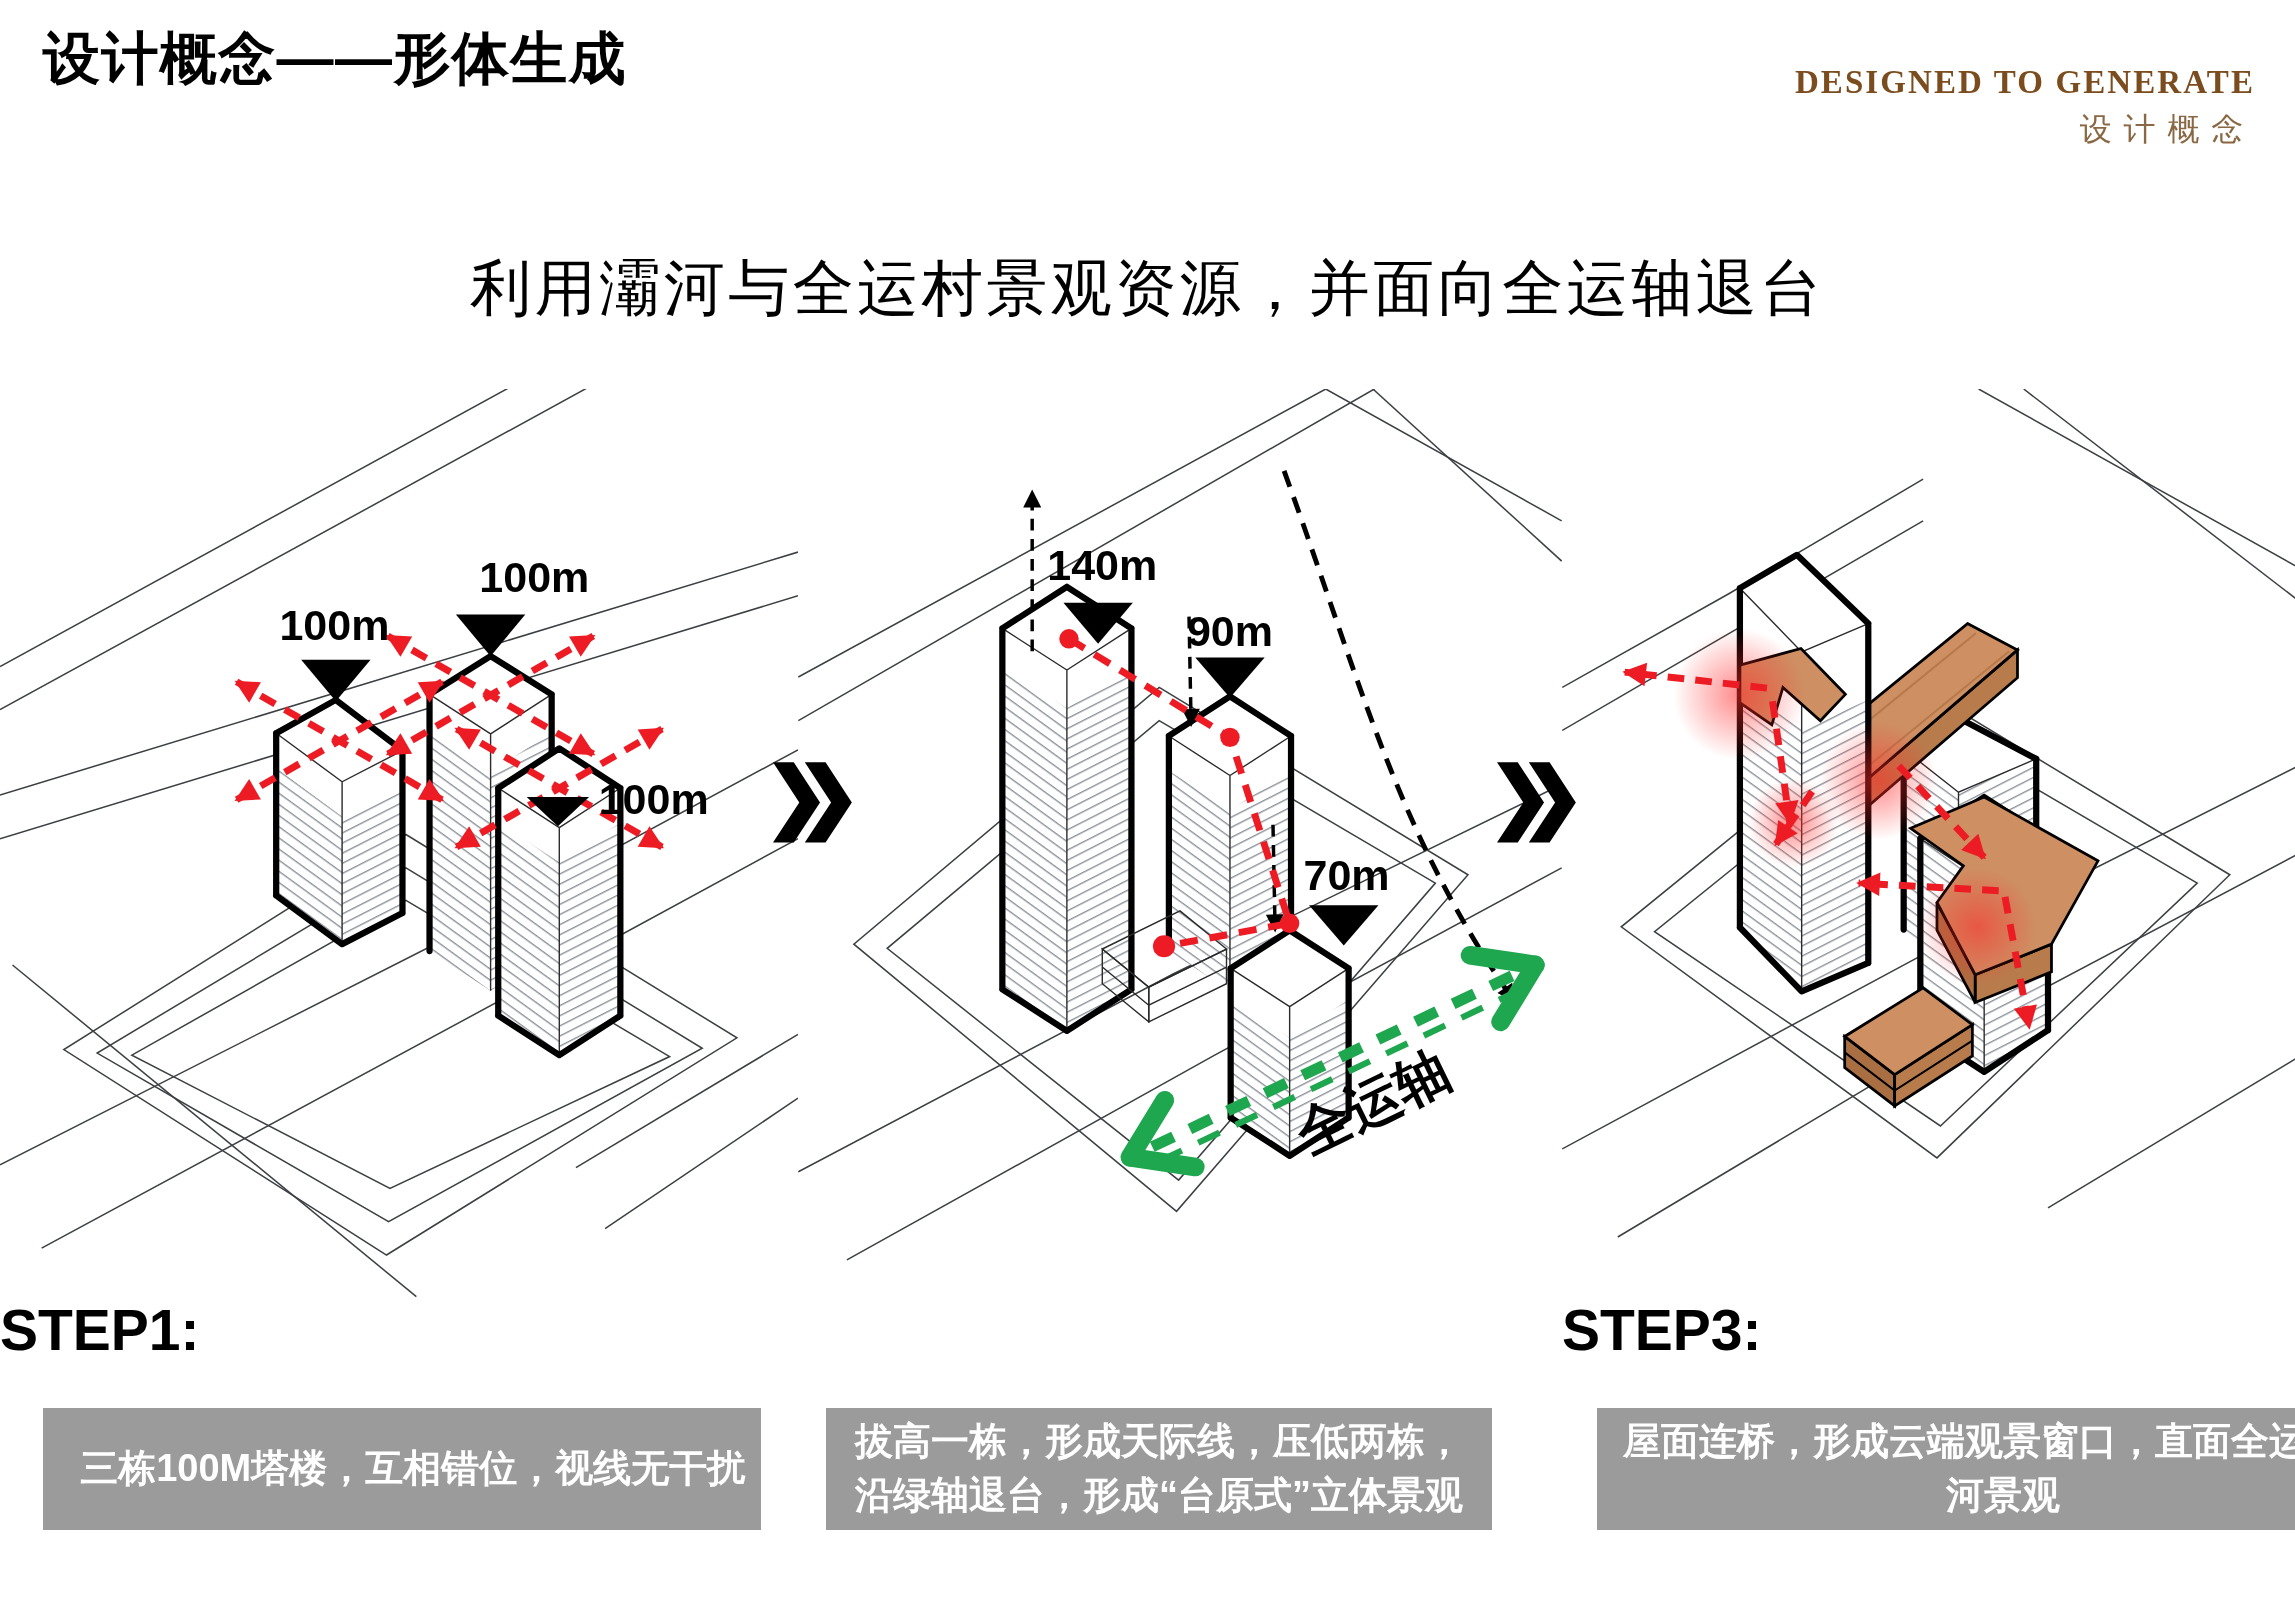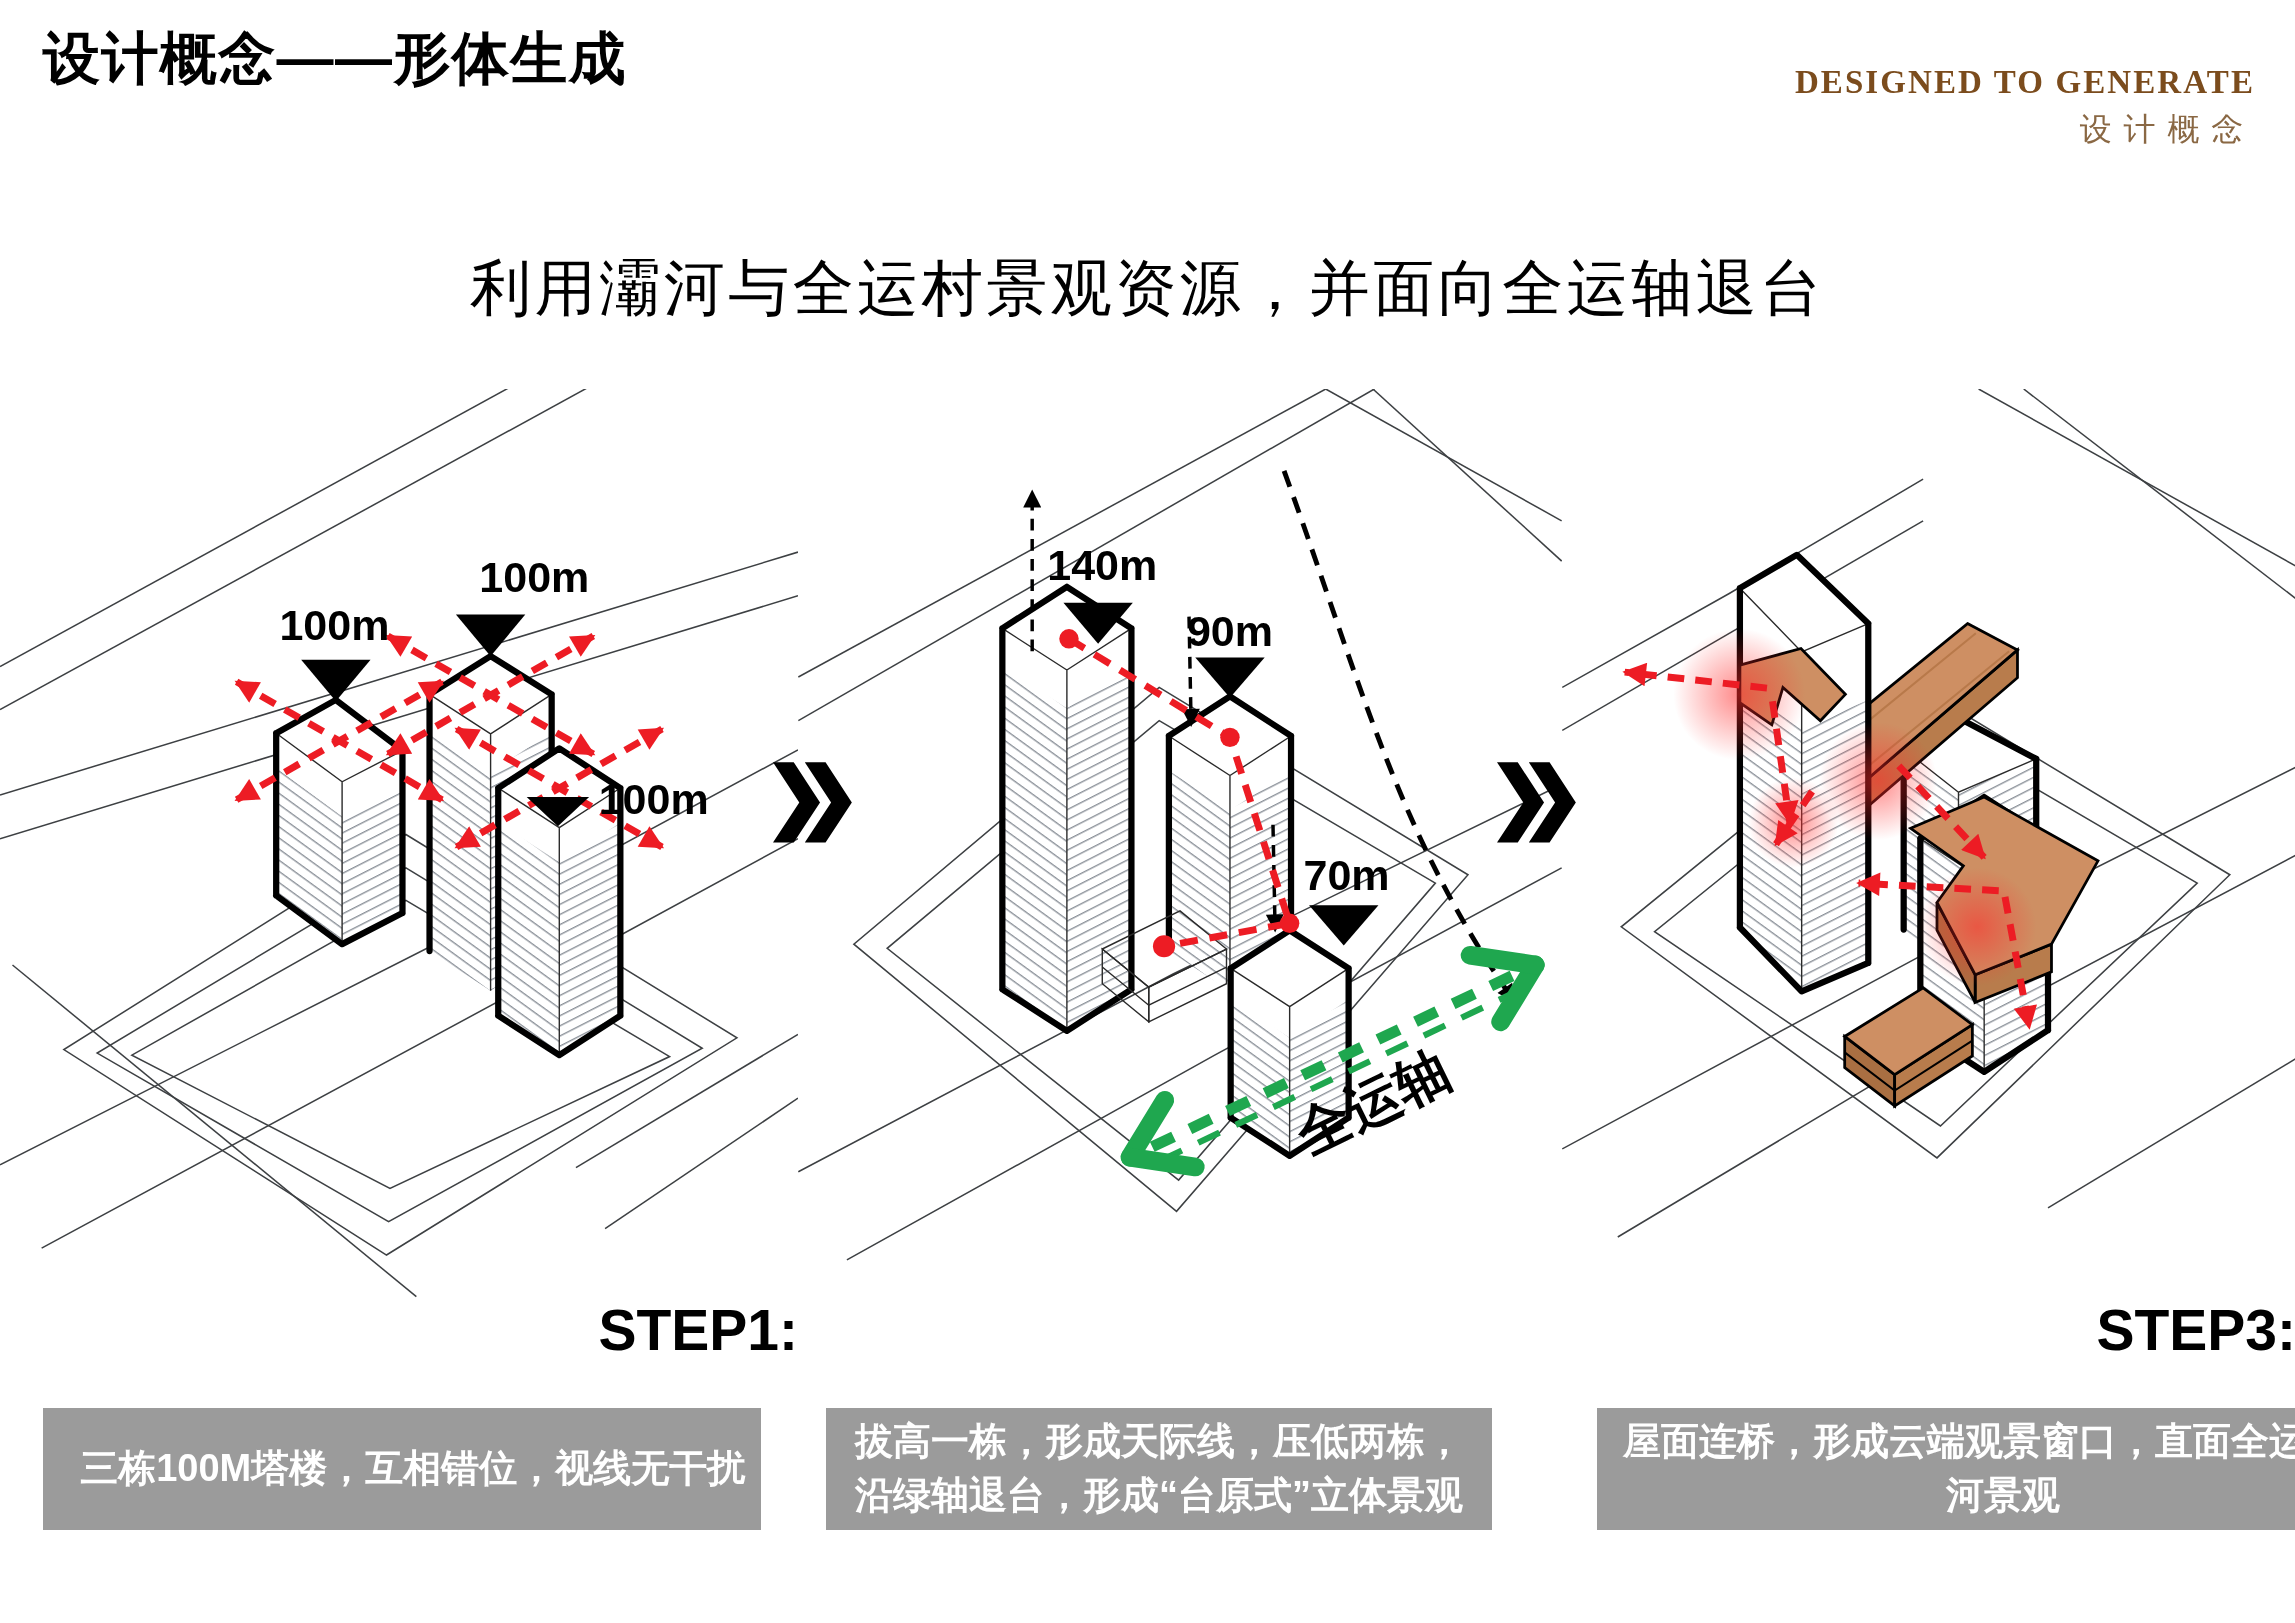--- a/index.html
+++ b/index.html
@@ -14,21 +14,21 @@
             letter-spacing:11.8px;margin-top:7px;white-space:nowrap;}
   .subtitle{position:absolute;left:0;top:248px;width:2295px;text-align:center;font-size:61px;
             font-weight:normal;color:#000;letter-spacing:3.5px;white-space:nowrap;}
   .panel{position:absolute;top:389px;height:916px;}
   #panel1{left:0;width:798px;}
   #panel2{left:798px;width:764px;}
   #panel3{left:1562px;width:734px;}
   .chevron{position:absolute;top:762px;width:83px;height:85px;}
   #chev1{left:773px;}
   #chev2{left:1497px;}
-  .step-label{position:absolute;top:1297px;text-align:right;font-size:57px;font-weight:bold;color:#000;}
+  .step-label{position:absolute;top:1297px;text-align:left;font-size:57px;font-weight:bold;color:#000;}
   #step1-label{left:0;width:798px;}
   #step2-label{left:798px;width:764px;}
   #step3-label{left:1562px;width:734px;}
   .caption{position:absolute;top:1408px;height:122px;background:#9b9b9b;color:#fff;
            font-size:38px;font-weight:bold;line-height:1.42;display:flex;align-items:center;
            justify-content:center;text-align:center;padding:0 12.5px;box-sizing:border-box;}
   #cap1{left:43px;width:718px;padding-left:34px;}
   #cap2{left:826px;width:666px;}
   #cap3{left:1597px;width:812px;}
   svg text{font-family:"Liberation Sans","DejaVu Sans",sans-serif;}

